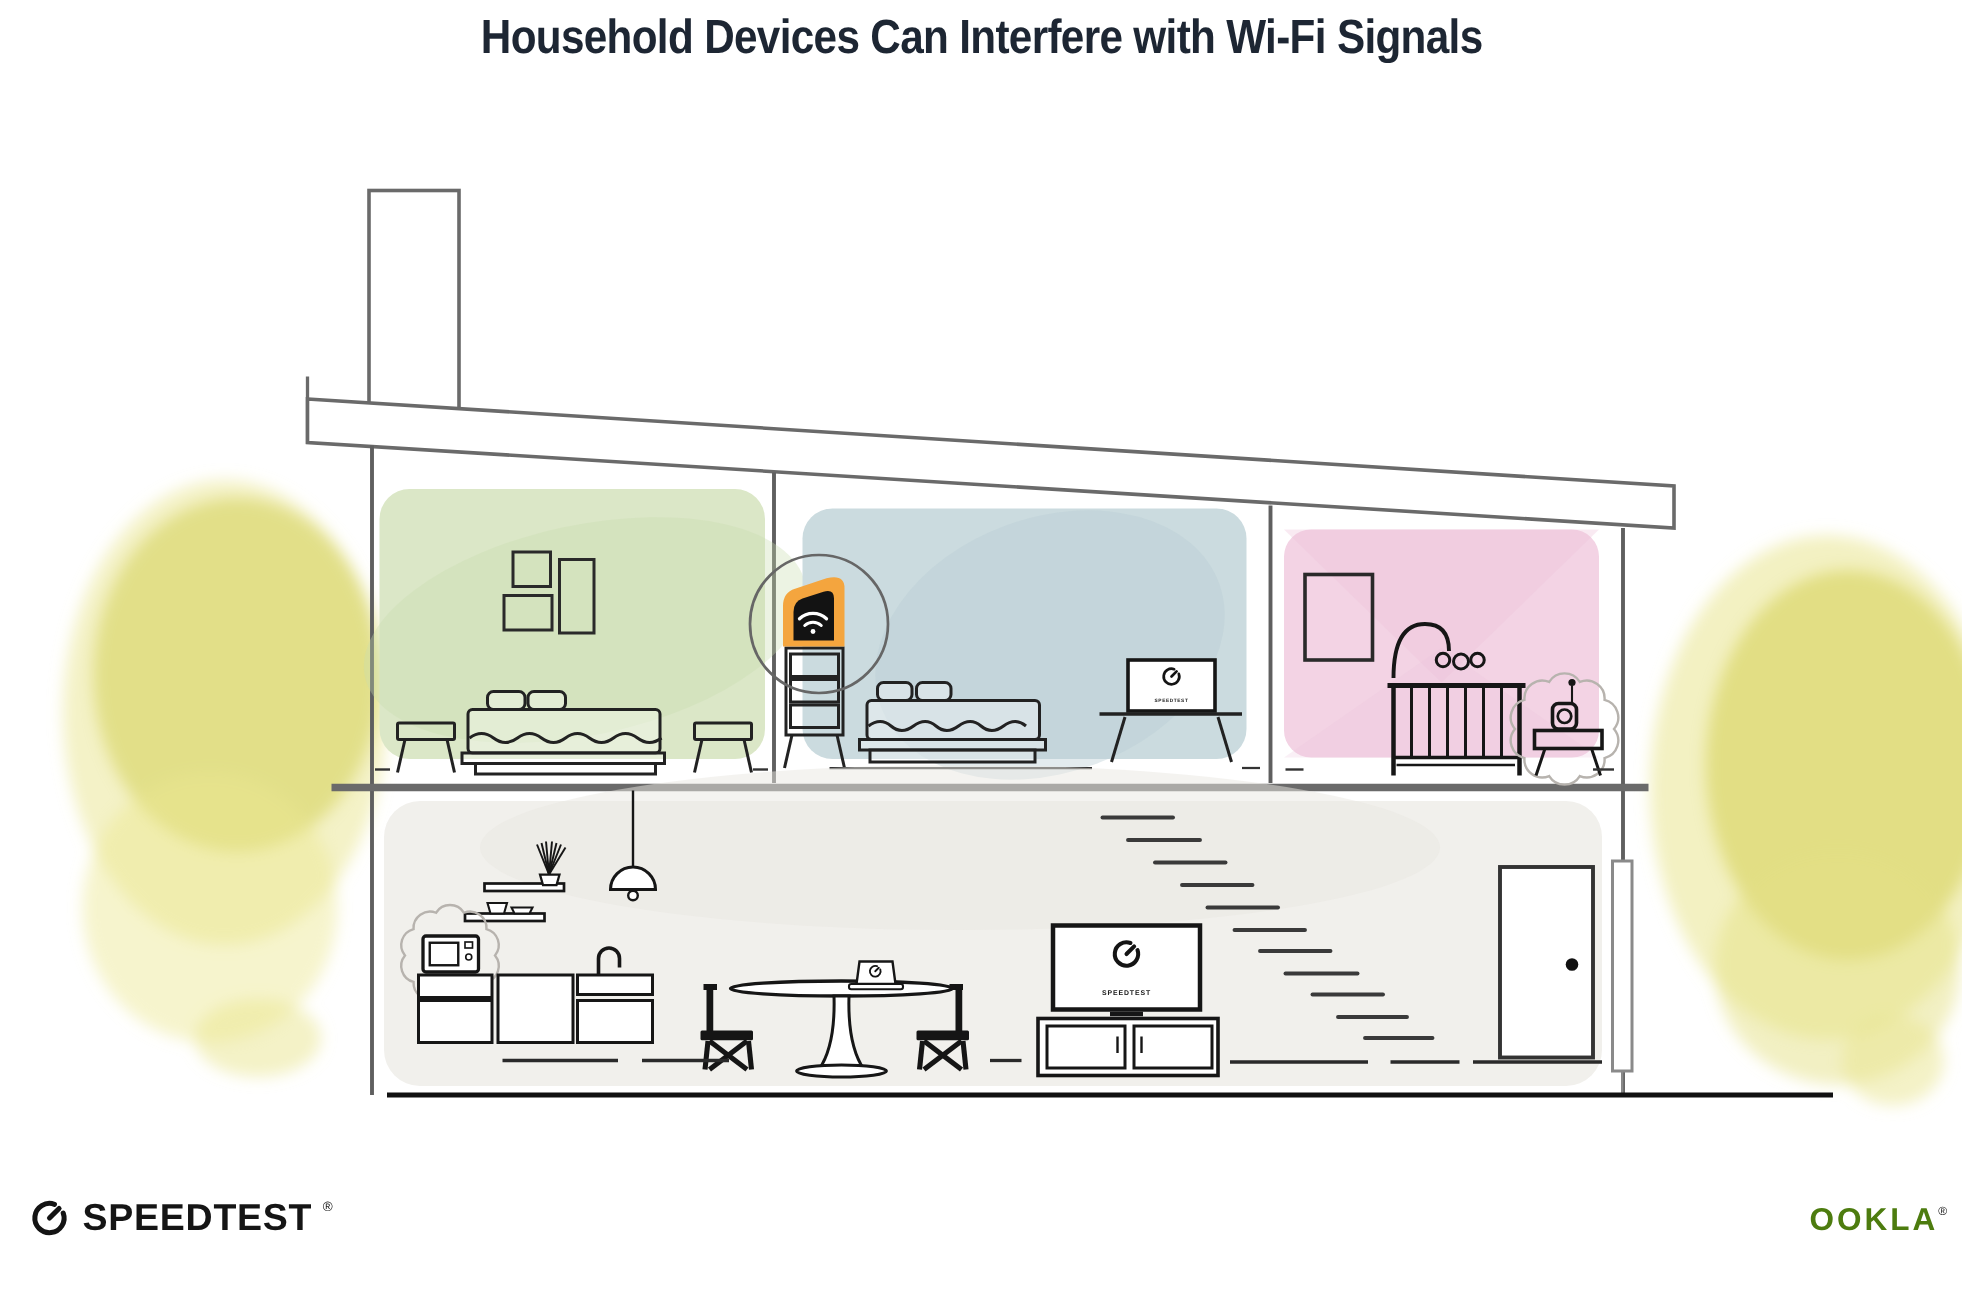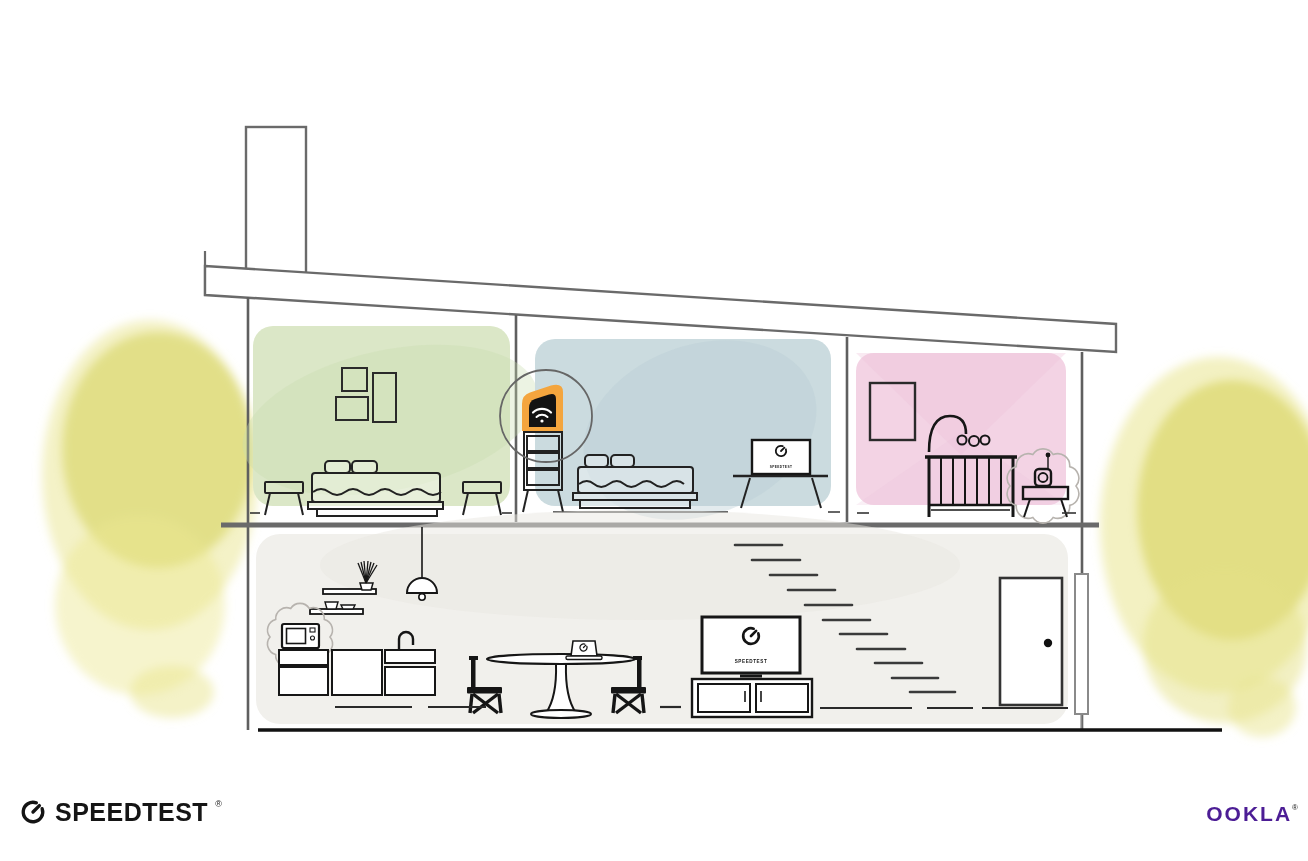--- a/index.html
+++ b/index.html
@@ -24,21 +24,21 @@
     position:absolute;left:18px;top:797px;display:flex;align-items:center;gap:7px;
   }
   .footer-speedtest .word{
     font-size:25px;font-weight:bold;color:#151515;letter-spacing:0.5px;
   }
   .footer-speedtest .reg{font-size:9px;color:#151515;align-self:flex-start;margin-top:2px;}
   .footer-ookla{
     position:absolute;right:10px;top:802px;display:flex;align-items:flex-start;
   }
   .footer-ookla .word{
-    font-size:21px;font-weight:600;color:#4c1d95;letter-spacing:2px;
+    font-size:21px;font-weight:600;color:#4d7c0f;letter-spacing:2px;
   }
   .footer-ookla .reg{font-size:8px;color:#141414;margin-top:1px;}
 </style>
 </head>
 <body>
 
 <div class="canvas">
 
   <svg class="illustration" width="1308" height="861" viewBox="0 0 1308 861" xmlns="http://www.w3.org/2000/svg">
     <defs>
@@ -307,20 +307,21 @@
 
     <g>
       <rect x="1075" y="574" width="13" height="140" fill="#ffffff" stroke="#8a8a8a" stroke-width="2"></rect>
       <line x1="1081.5" y1="714" x2="1081.5" y2="729" stroke="#8a8a8a" stroke-width="1.6"></line>
     </g>
 
     <line x1="258" y1="730" x2="1222" y2="730" stroke="#111111" stroke-width="3.4"></line>
   </svg>
 
   <div class="header">
+    <div><h1 class="title">Household Devices Can Interfere with Wi-Fi Signals</h1></div>
   </div>
 
   <div class="footer-speedtest">
     <svg width="30" height="30" viewBox="0 0 40 40">
         <use href="#gauge"></use>
       </svg>
     <span class="word">SPEEDTEST</span>
     <span class="reg">®</span>
   </div>
   <div class="footer-ookla">

